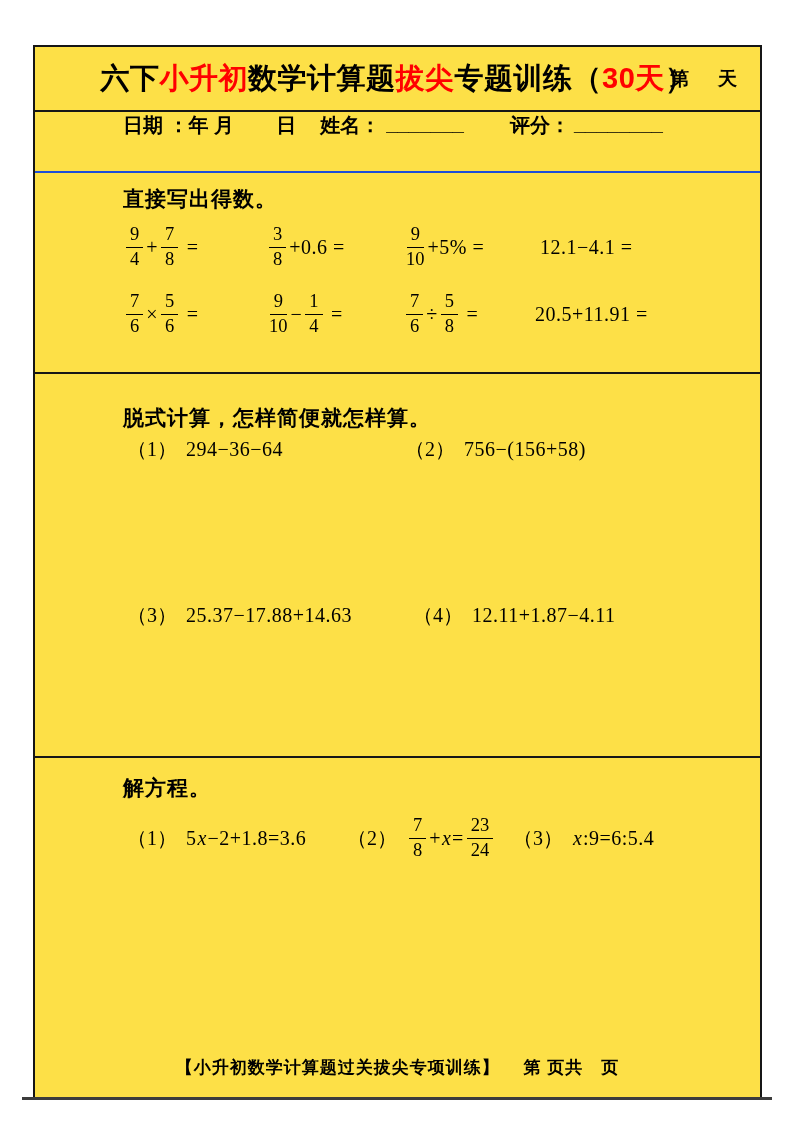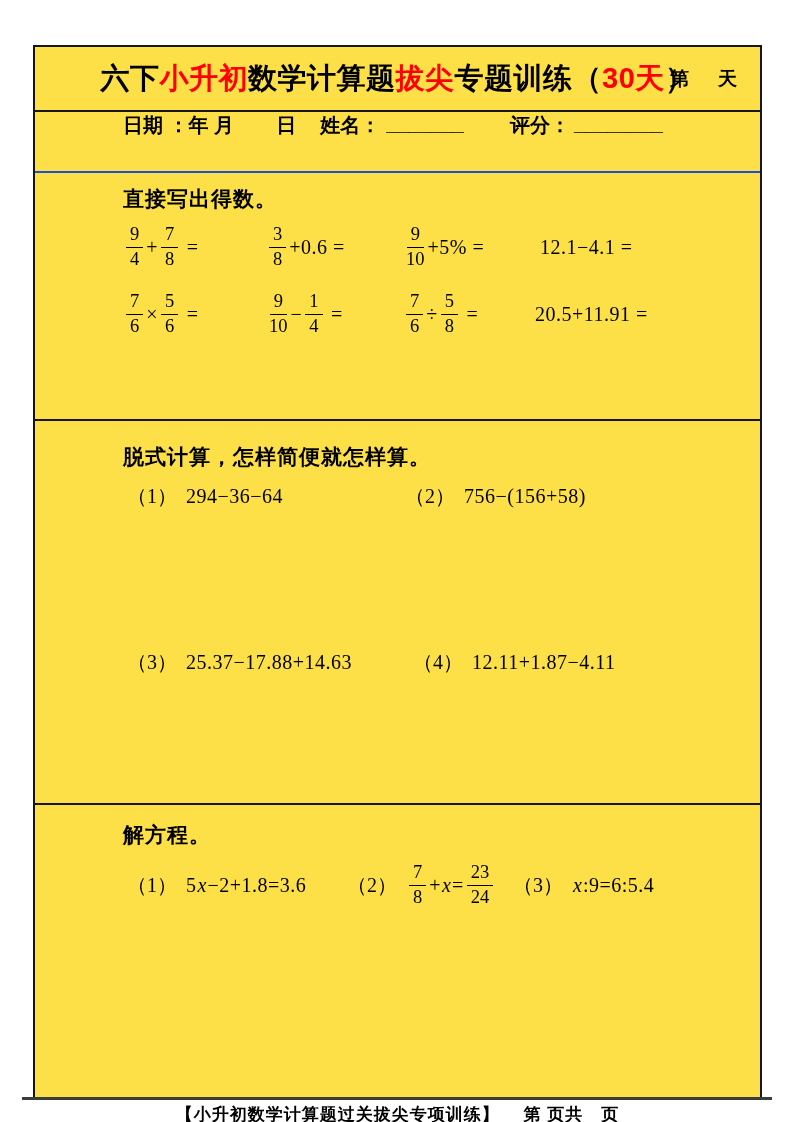--- a/index.html
+++ b/index.html
@@ -39,29 +39,29 @@
     display: flex; align-items: flex-start;
     padding-left: 88px;
     font-size: 20px; font-weight: bold; white-space: pre;
   }
   .m-day   { margin-left: 42px; }
   .m-name  { margin-left: 24px; }
   .m-blank1{ margin-left: 6px; letter-spacing: 0; }
   .m-score { margin-left: 46px; }
   .m-blank2{ margin-left: 4px; letter-spacing: 0; }
   .sec { position: relative; box-sizing: border-box; }
-  .sec-1 { height: 248px; border-bottom: 2px solid #161616; }
+  .sec-1 { height: 201px; border-bottom: 2px solid #161616; }
   .sec-2 { height: 384px; border-bottom: 2px solid #161616; }
   .sec-3 { height: 343px; }
   .sec-heading {
     position: absolute; left: 88px;
     font-size: 21px; font-weight: bold; letter-spacing: 1px; white-space: nowrap;
   }
   .h-1 { top: 12px; }
-  .h-2 { top: 22px; }
+  .h-2 { top: 30px; }
   .h-3 { top: 16px; }
   
   .mp { position: absolute; display: flex; align-items: center; height: 44px; white-space: pre; }
   .mp-low { height: 30px; }
   .mtext { font-family: "Liberation Serif", serif; font-size: 20px; letter-spacing: 0.5px; }
   .mvar  { font-family: "Liberation Serif", serif; font-style: italic; font-size: 20px; padding: 0 1px; }
   .pno   { font-family: "Liberation Serif", serif; font-size: 20px; margin-right: 9px; }
   .frac {
     display: inline-flex; flex-direction: column; align-items: center;
     font-family: "Liberation Serif", serif; font-size: 18.5px; line-height: 1.05;

